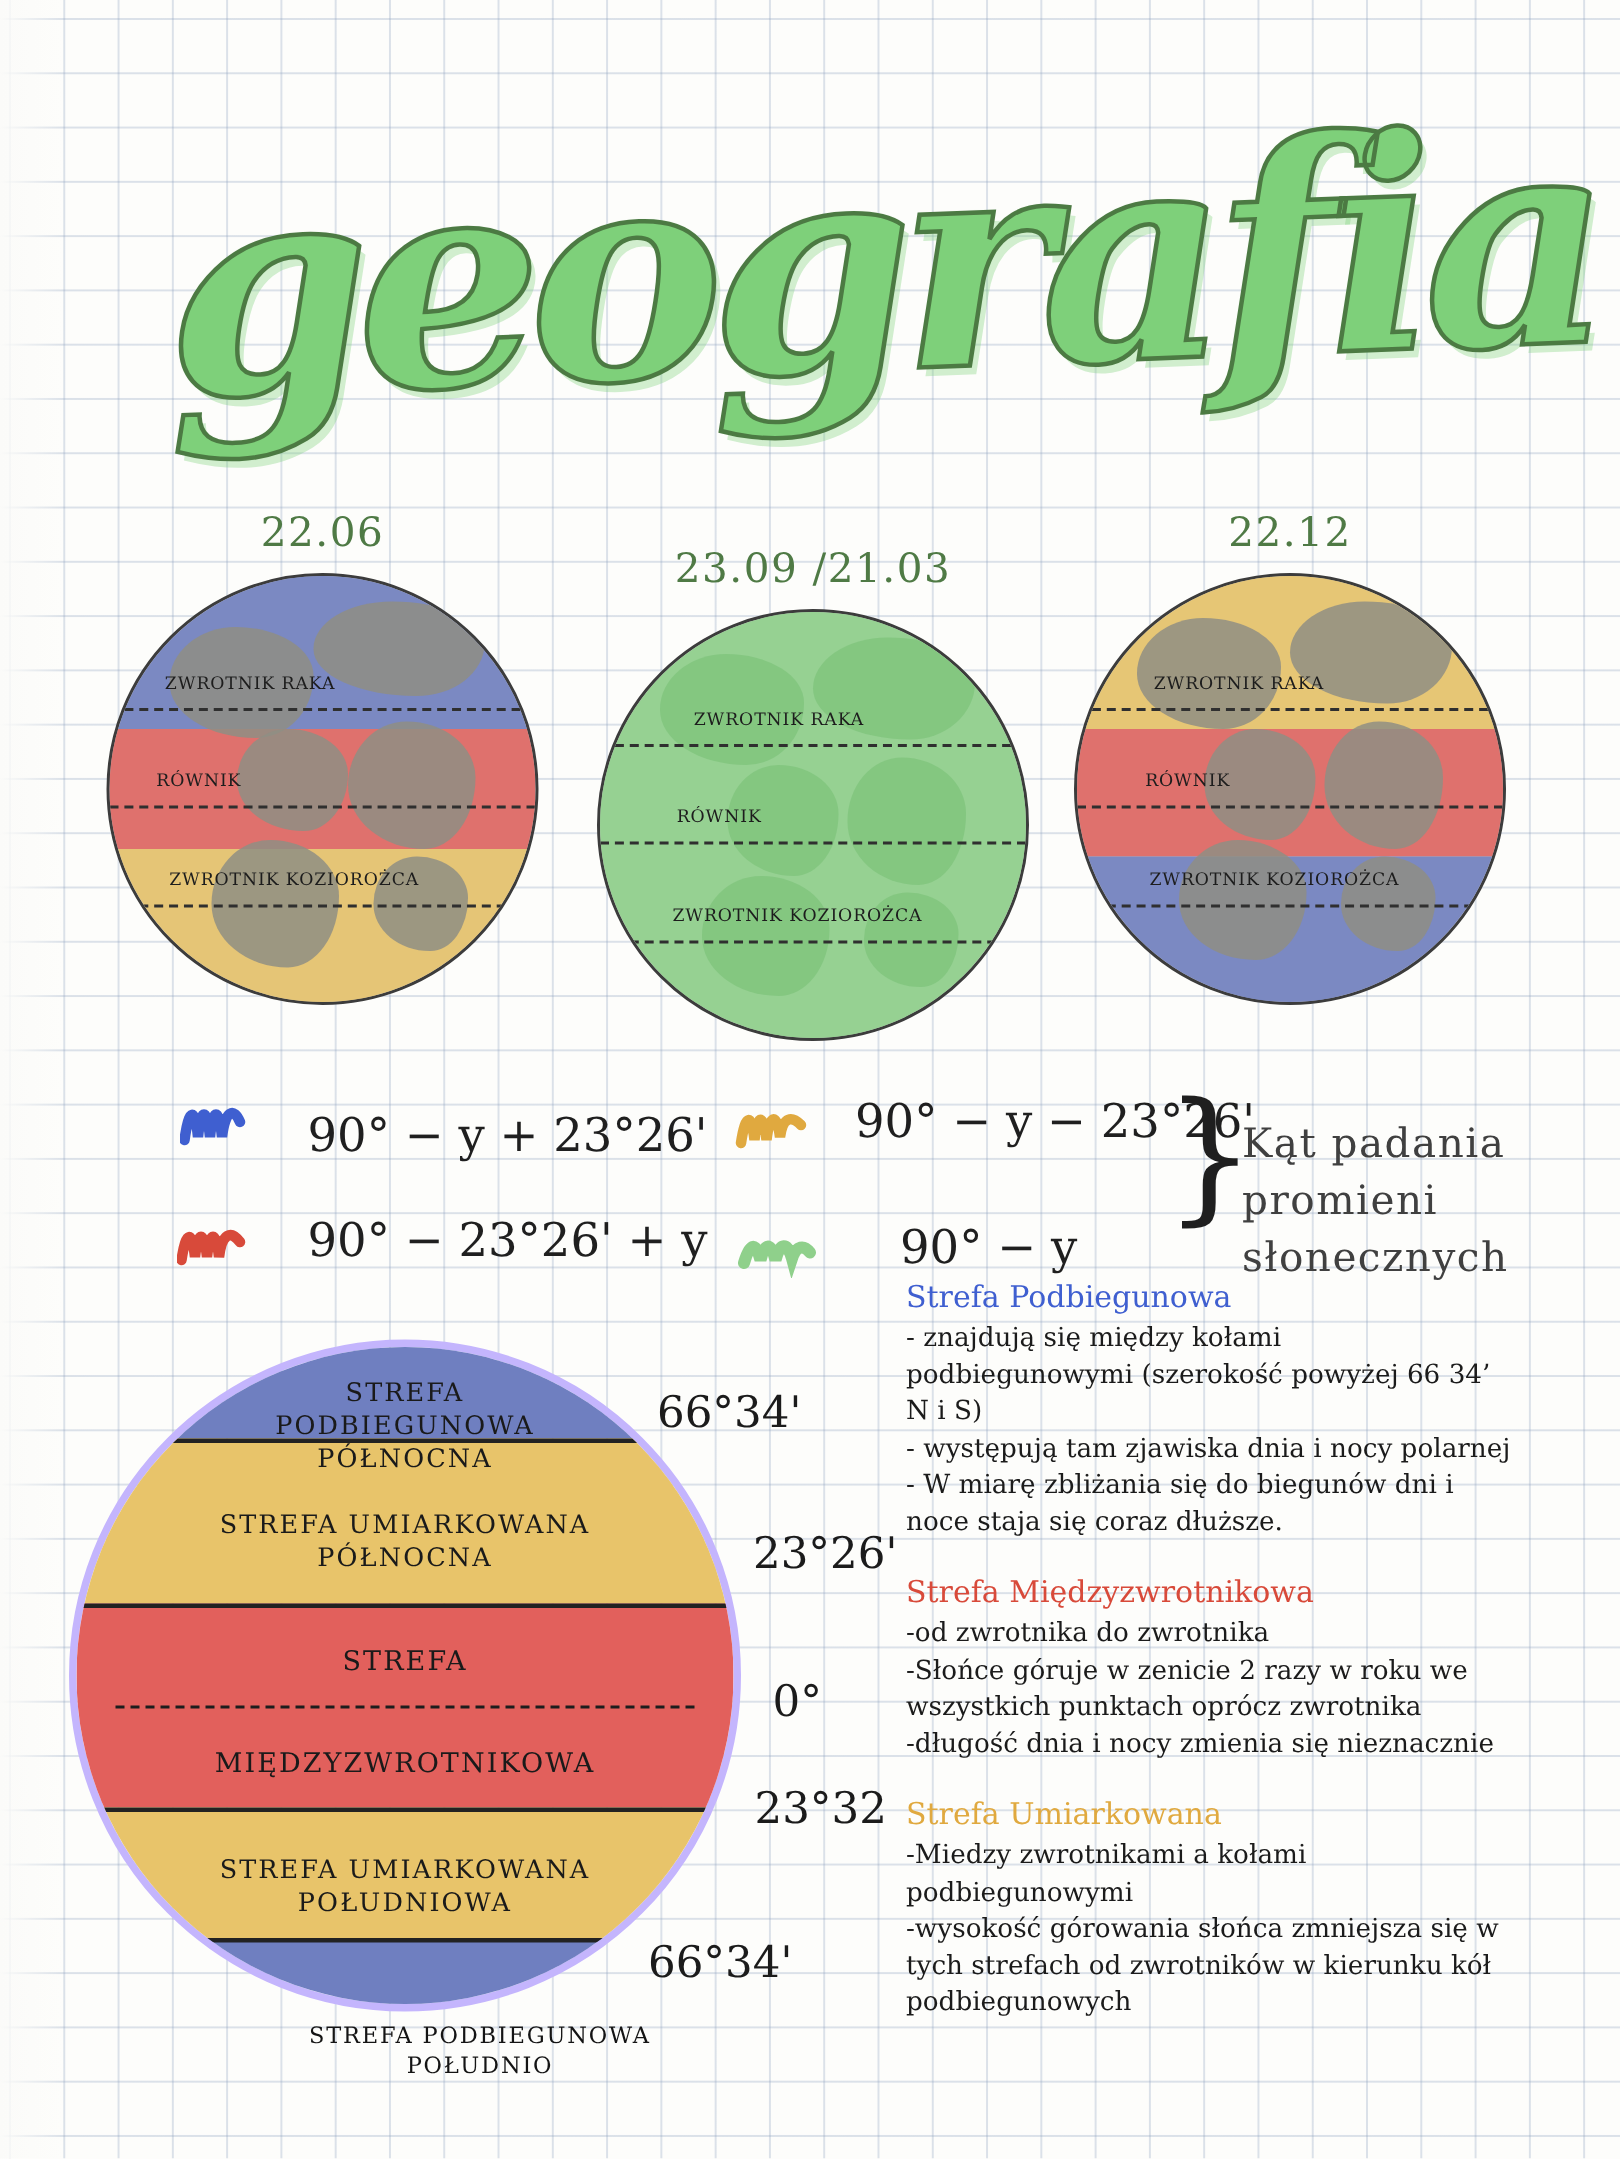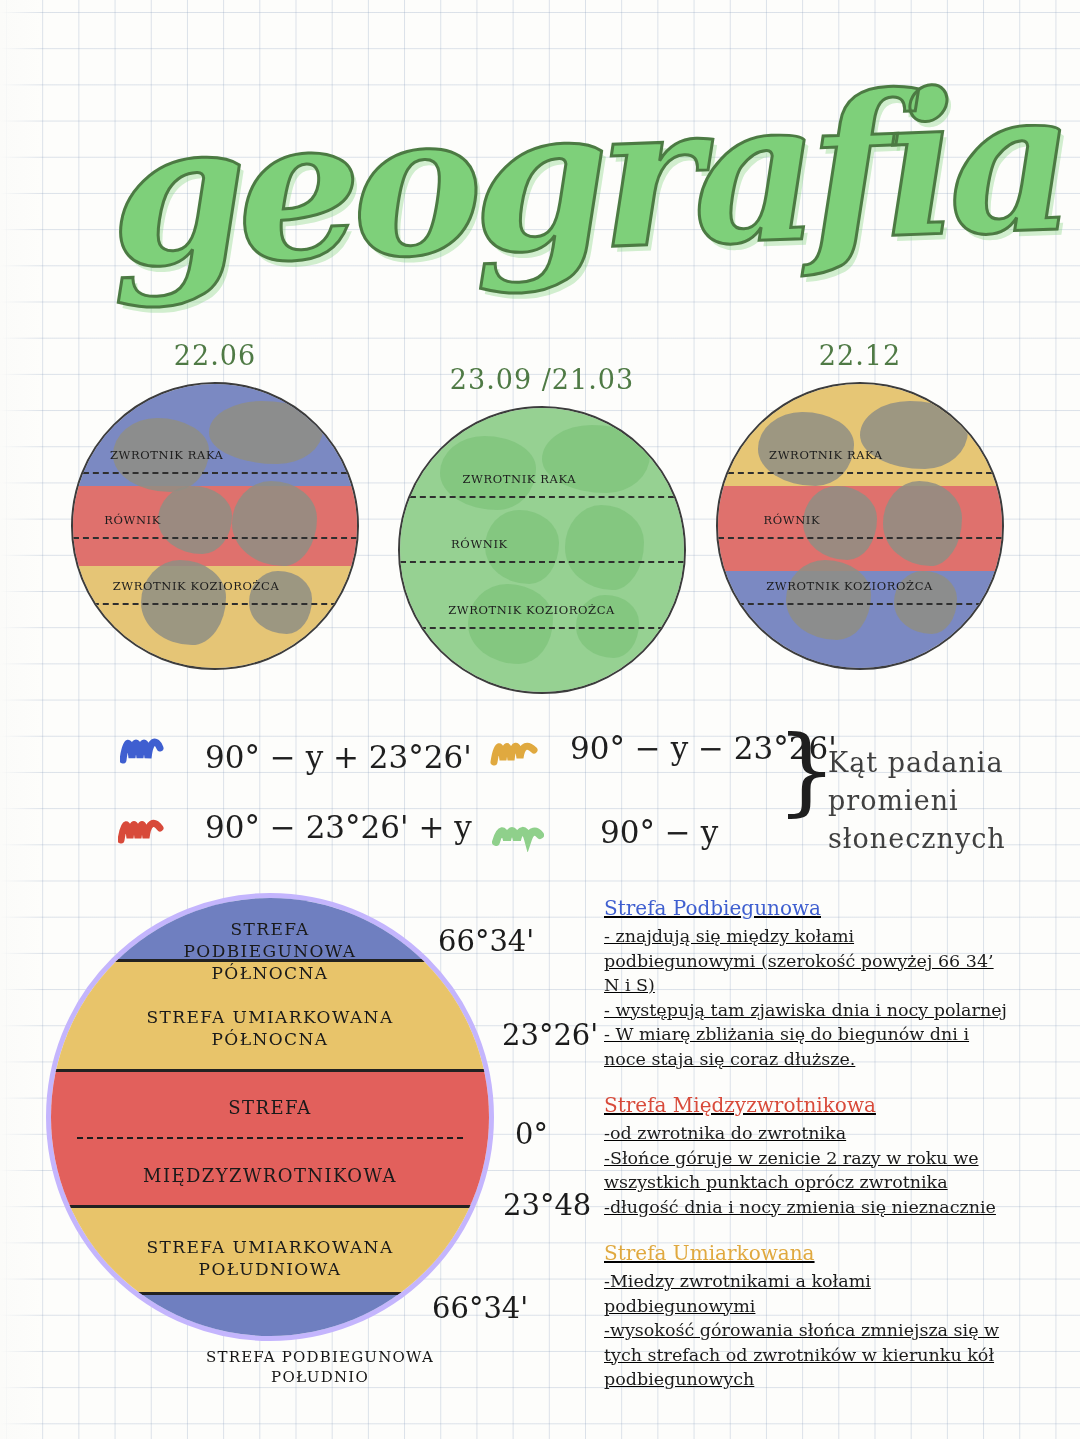--- a/index.html
+++ b/index.html
@@ -165,21 +165,21 @@
   }
   .deg {
     position: absolute;
     font-family: "DejaVu Serif", serif;
     font-size: 29px;
     color: #1b1b1b;
     white-space: nowrap;
   }
 
   
-  .notes { position: absolute; left: 604px; top: 896px; width: 452px; text-decoration: underline; }
+  .notes { position: absolute; left: 604px; top: 852px; width: 452px; }
   .note-block { margin-bottom: 22px; }
   .note-head {
     font-family: "DejaVu Serif", serif;
     font-size: 20px;
     margin: 0 0 4px 0;
     font-weight: normal;
   }
   .note-line {
     font-family: "DejaVu Serif", serif;
     font-size: 17.5px;
@@ -314,21 +314,21 @@
   <div class="zone-label" style="top:108px;font-size:17px;padding:0 70px;">STREFA UMIARKOWANA PÓŁNOCNA</div>
   <div class="zone-label" style="top:199px;font-size:18px;">STREFA</div>
   <div class="zone-label" style="top:267px;font-size:18px;">MIĘDZYZWROTNIKOWA</div>
   <div class="zone-label" style="top:338px;font-size:17px;padding:0 30px;">STREFA UMIARKOWANA POŁUDNIOWA</div>
 </div>
 <div class="zone-caption">STREFA PODBIEGUNOWA POŁUDNIO</div>
 
 <div class="deg" style="left:438px;top:924px;">66°34'</div>
 <div class="deg" style="left:502px;top:1018px;">23°26'</div>
 <div class="deg" style="left:515px;top:1117px;">0°</div>
-<div class="deg" style="left:503px;top:1188px;">23°48</div>
+<div class="deg" style="left:503px;top:1188px;">23°32</div>
 <div class="deg" style="left:432px;top:1291px;">66°34'</div>
 
 <div class="notes">
 
   <div class="note-block">
     <div class="note-head" style="color:#3f5fd0;">Strefa Podbiegunowa</div>
     <div class="note-line">- znajdują się między kołami</div>
     <div class="note-line">podbiegunowymi (szerokość powyżej 66  34’</div>
     <div class="note-line">N i S)</div>
     <div class="note-line">- występują tam zjawiska dnia i nocy polarnej</div>

